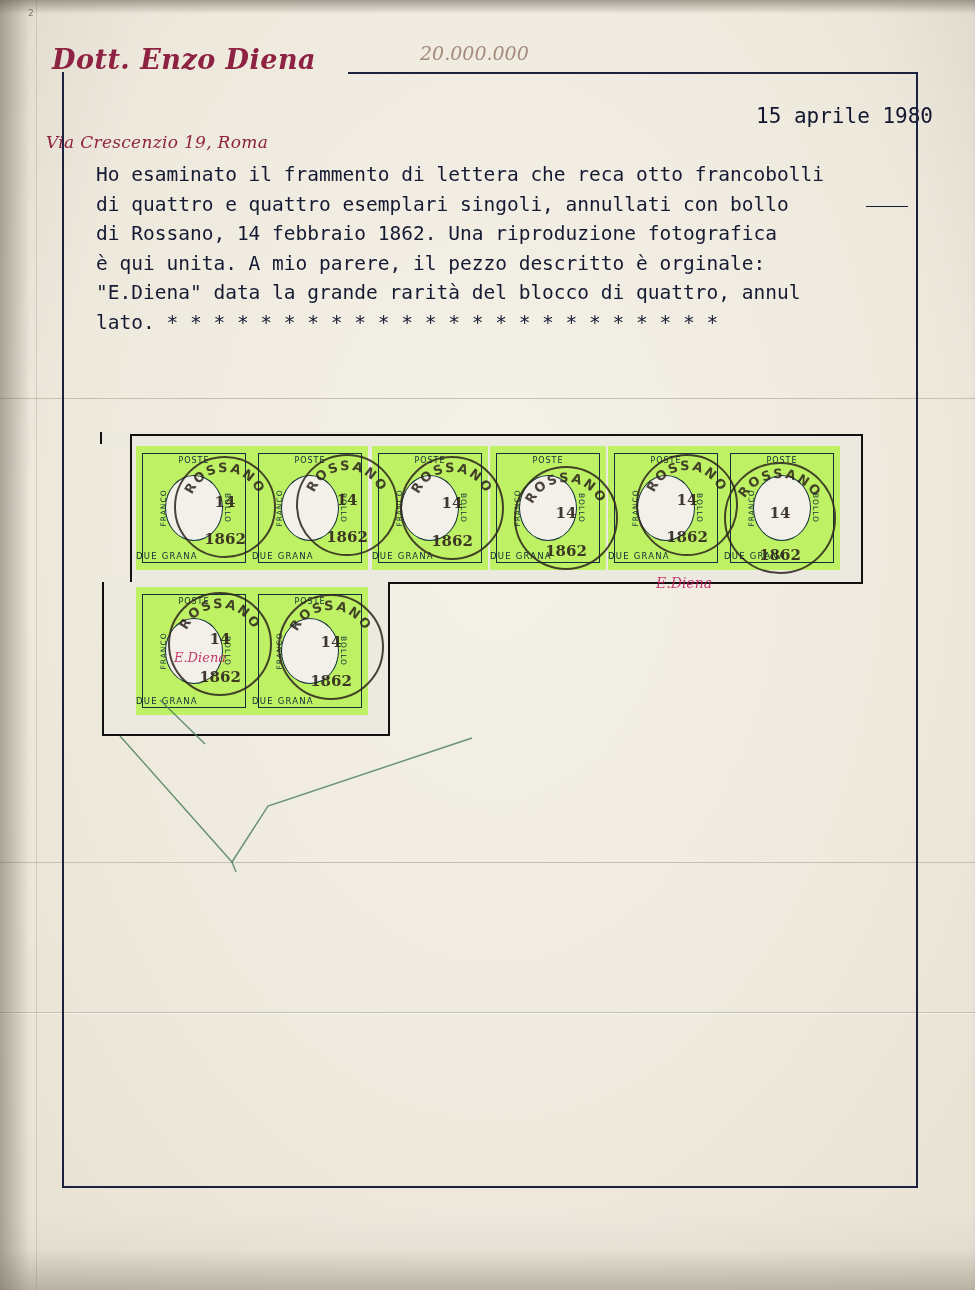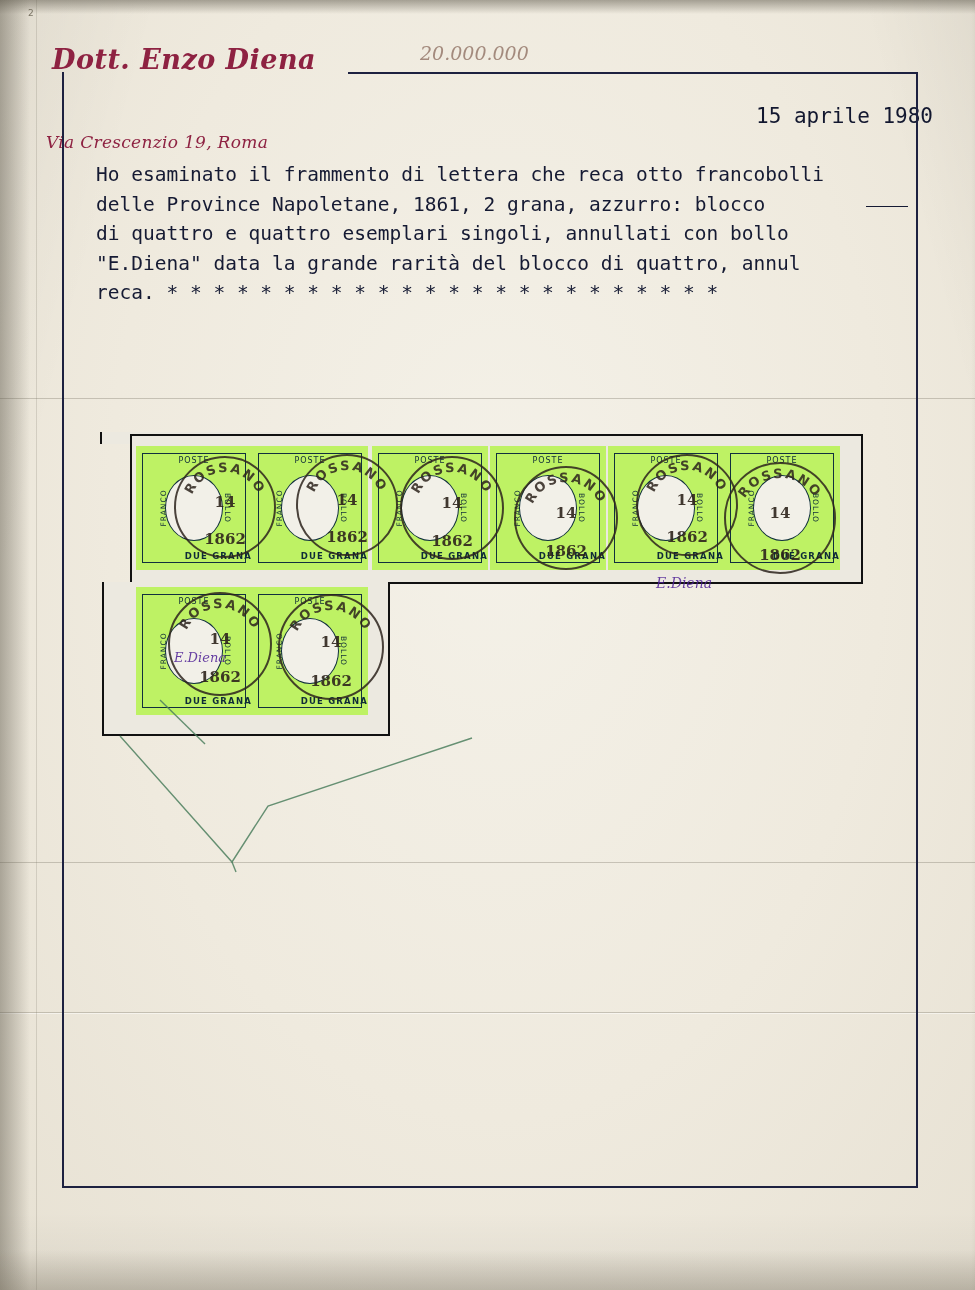--- a/index.html
+++ b/index.html
@@ -202,26 +202,25 @@
     text-align: center;
     font-family: "DejaVu Sans", sans-serif;
     font-size: 8px;
     letter-spacing: 1px;
     color: #0e2b38;
   }
   .stamp .due {
     position: absolute;
     bottom: 9px;
     left: 0; right: 0;
-    text-align: right;
+    text-align: left;
     font-family: "DejaVu Sans", sans-serif;
     font-size: 8.5px;
     letter-spacing: 1.2px;
     color: #0e2b38;
-    font-weight: bold;
   }
   .stamp .side-l, .stamp .side-r {
     position: absolute;
     top: 50%;
     font-family: "DejaVu Sans", sans-serif;
     font-size: 7.5px;
     letter-spacing: 1px;
     color: #0e2b38;
     white-space: nowrap;
   }
@@ -255,21 +254,21 @@
     font-weight: bold;
     color: rgba(45,35,28,0.9);
   }
   .arc-text {
     position: absolute;
     inset: 0;
   }
 
   .signature-ink {
     position: absolute;
-    color: #4c1d95;
+    color: #be185d;
     font-family: "DejaVu Serif", serif;
     font-style: italic;
     font-size: 14px;
     opacity: 0.85;
     white-space: nowrap;
   }
 
   
   .thread {
     position: absolute;
@@ -312,24 +311,25 @@
   <div class="letterhead">Dott. Enzo Diena</div>
   <div class="letterhead-addr">Via Crescenzio 19, Roma</div>
   <div class="rule-head"></div>
   <div class="pencil-note">20.000.000</div>
   <div class="date">15 aprile 1980</div>
 
   <div class="frame"></div>
 
   <div class="body-text">
     <p>Ho esaminato il frammento di lettera che reca otto francobolli</p>
-    <p>delle Province Napoletane, 1861, 2 grana, azzurro: blocco</p>
     <p>di quattro e quattro esemplari singoli, annullati con bollo</p>
+    <p>di Rossano, 14 febbraio 1862. Una riproduzione fotografica</p>
+    <p>è qui unita. A mio parere, il pezzo descritto è orginale:</p>
     <p>"E.Diena" data la grande rarità del blocco di quattro, annul</p>
-    <p>reca. * * * * * * * * * * * * * * * * * * * * * * * *</p>
+    <p>lato. * * * * * * * * * * * * * * * * * * * * * * * *</p>
   </div>
   <div class="underline-tail"></div>
 
   <div class="item-wrap">
     <div class="fragment">
       <div class="frag-paper frag-main"></div>
       <div class="frag-paper frag-lower"></div>
       <div class="frag-bridge"></div>
       <div id="stamp-layer">
           <div class="stamp" style="left: 36px; top: 14px; width: 116px; height: 124px;">

